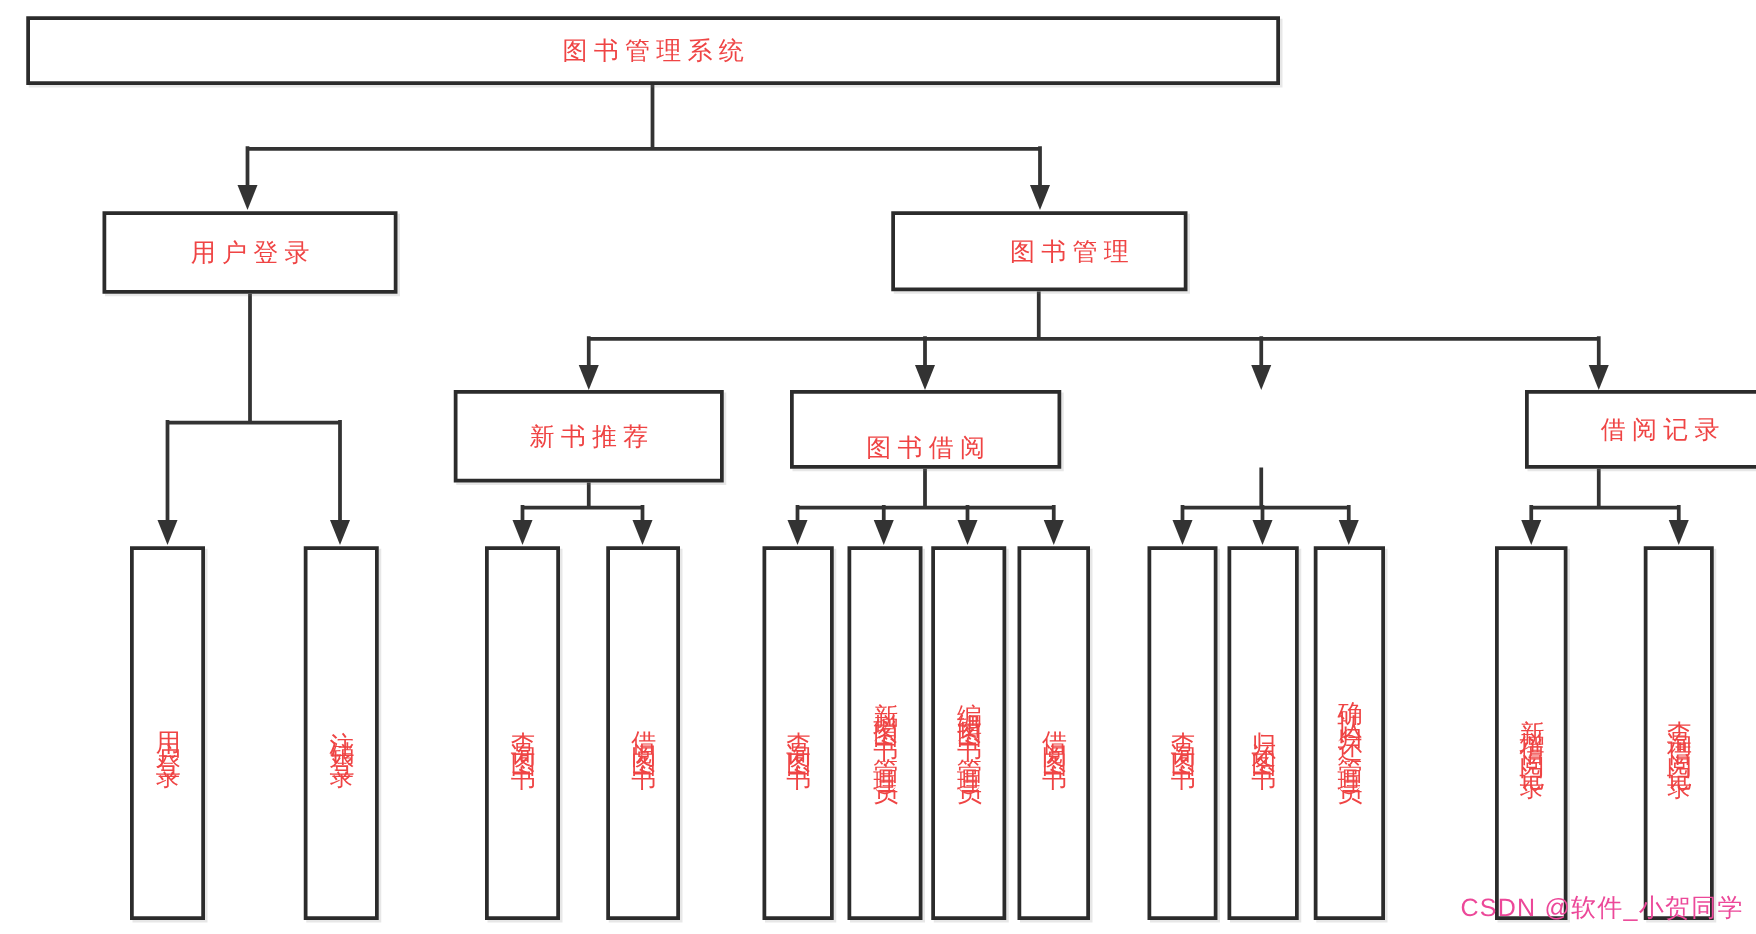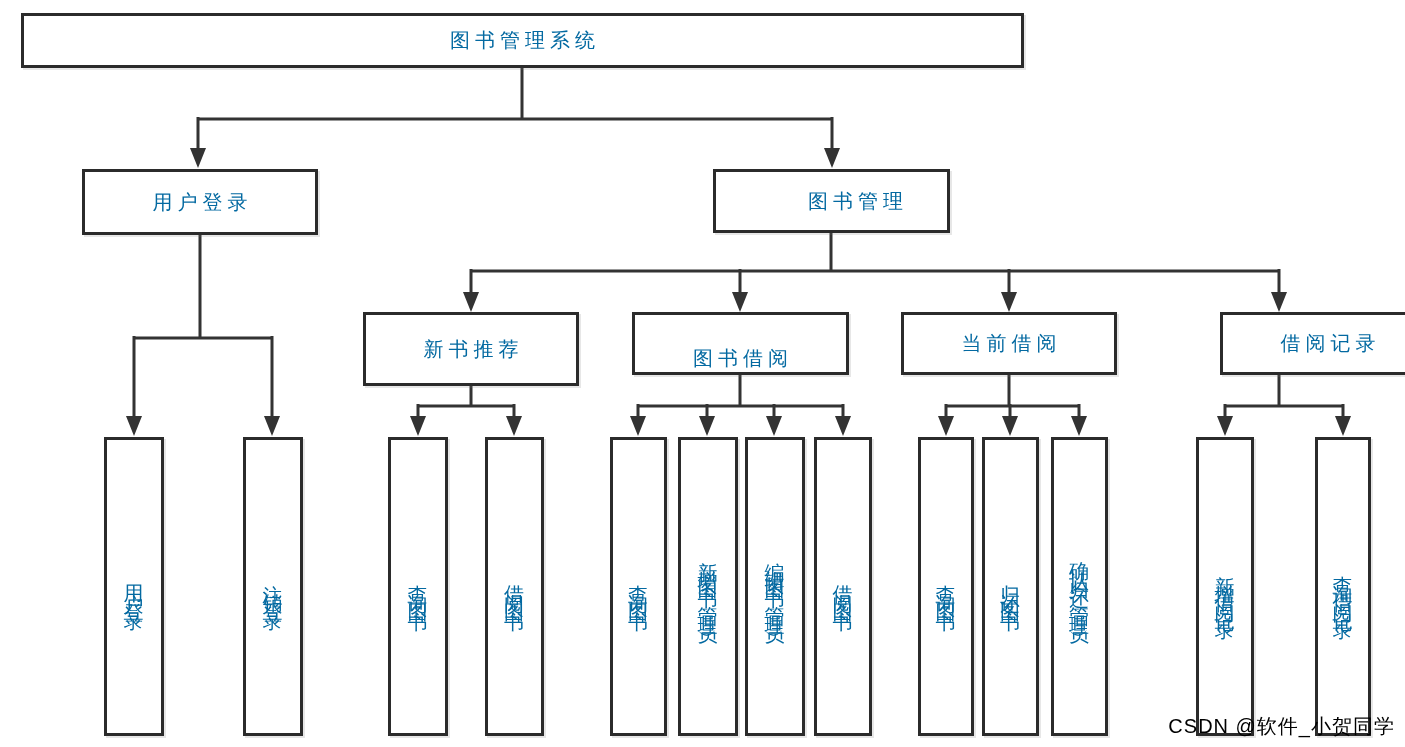--- a/index.html
+++ b/index.html
@@ -22,21 +22,21 @@
     z-index: 1;
   }
   .node {
     position: absolute;
     box-sizing: border-box;
     border: 3px solid #2b2b2b;
     background: #ffffff;
     display: flex;
     align-items: center;
     justify-content: center;
-    color: #0369a1;
+    color: #ef4444;
     z-index: 2;
     box-shadow: 2px 2px 0 rgba(120,120,120,0.18);
   }
   .node .hlabel {
     font-size: 20px;
     letter-spacing: 5px;
     white-space: nowrap;
     text-indent: 5px; 
   }
   .leaf .vlabel {
@@ -45,21 +45,21 @@
     font-size: 20px;
     letter-spacing: 9px;
     line-height: 1;
     white-space: nowrap;
   }
   .watermark {
     position: absolute;
     right: 10px;
     bottom: 7px;
     font-size: 20px;
-    color: #000000;
+    color: #ec4899;
     letter-spacing: 1px;
     z-index: 5;
     white-space: nowrap;
   }
 </style>
 </head>
 <body>
 
 <div class="canvas">
 
@@ -113,23 +113,20 @@
   <div class="node" style="left:713px; top:169px; width:237px; height:64px;padding-left:48px;">
     <span class="hlabel">图书管理</span>
   </div>
 
   <div class="node" style="left:363px; top:312px; width:216px; height:74px;">
     <span class="hlabel">新书推荐</span>
   </div>
   <div class="node" style="left:632px; top:312px; width:217px; height:63px;align-items:flex-end;">
     <span class="hlabel">图书借阅</span>
   </div>
-  <div class="node" style="left:901px; top:312px; width:216px; height:63px;">
-    <span class="hlabel">当前借阅</span>
-  </div>
   <div class="node" style="left:1220px; top:312px; width:216px; height:63px;">
     <span class="hlabel">借阅记录</span>
   </div>
 
   <div class="node leaf" style="left:104px; top:437px; width:60px; height:299px;">
     <span class="vlabel">用户登录</span>
   </div>
   <div class="node leaf" style="left:243px; top:437px; width:60px; height:299px;">
     <span class="vlabel">注销登录</span>
   </div>

